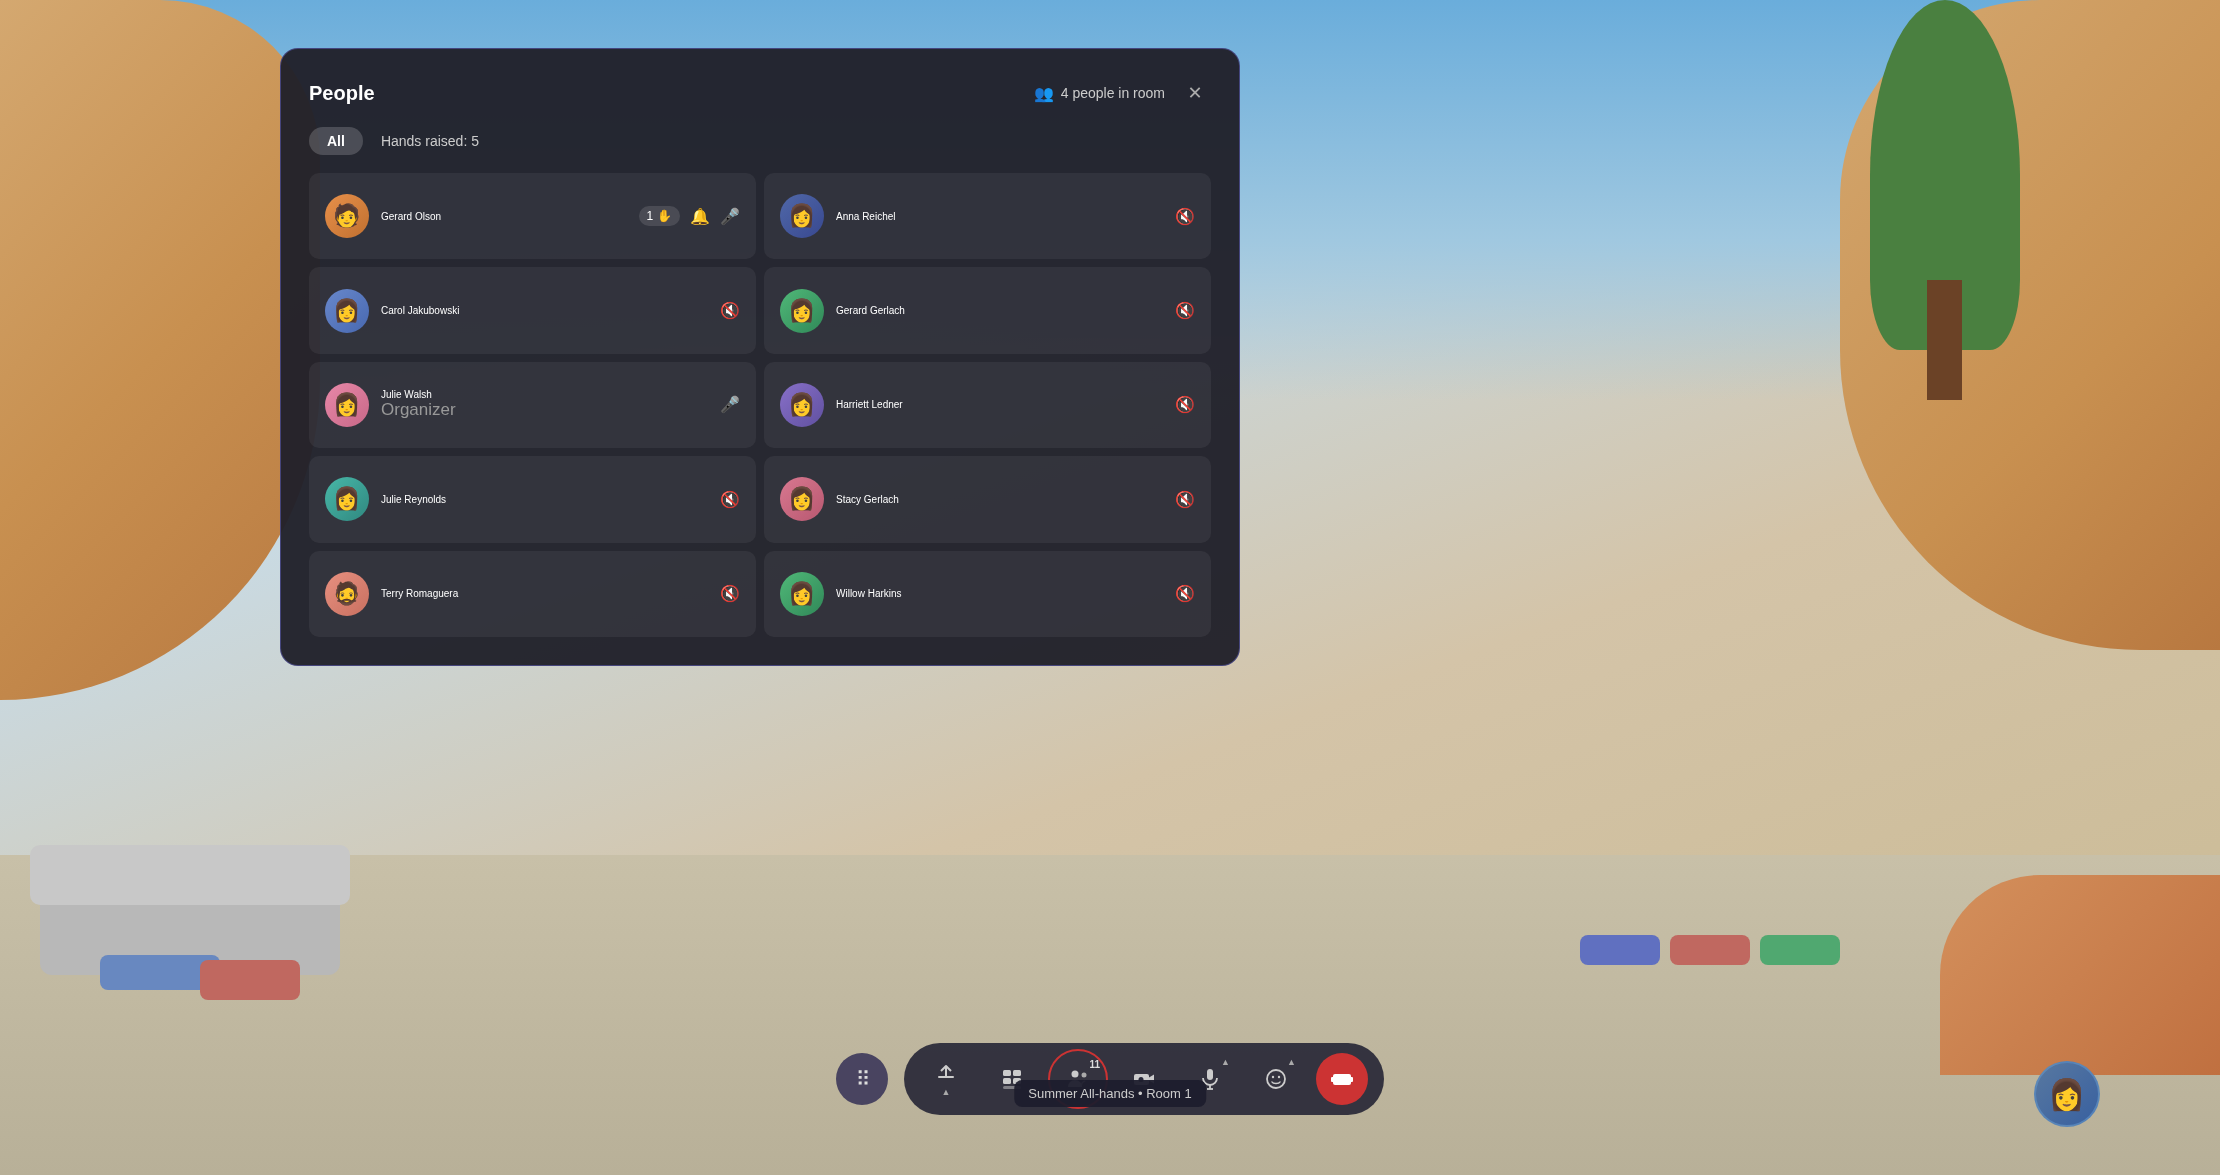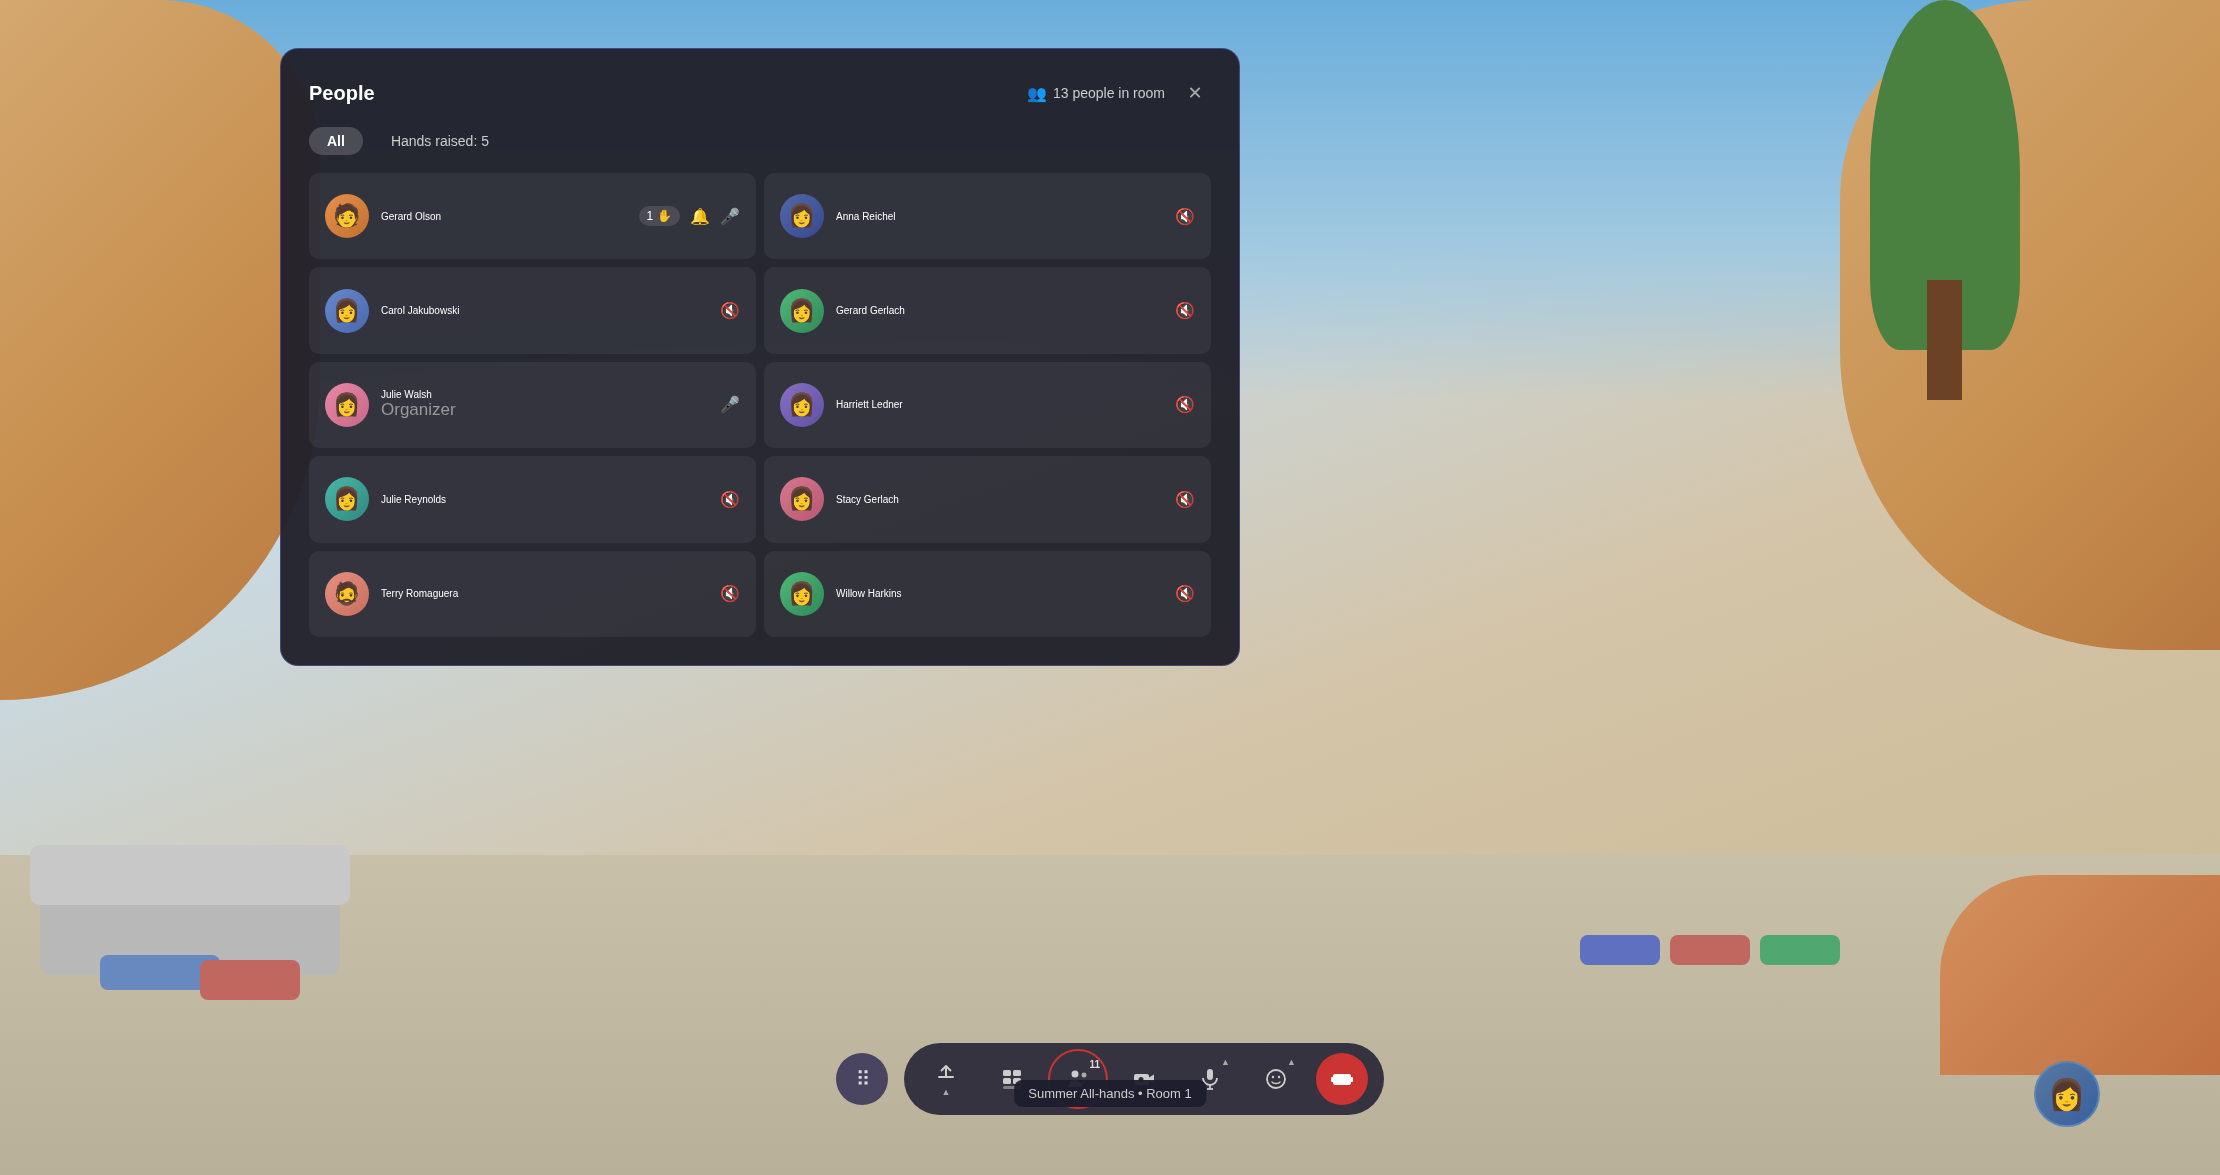--- a/index.html
+++ b/index.html
@@ -169,21 +169,21 @@
       color: #aaaaaa;
       font-size: 18px;
       cursor: pointer;
       border-radius: 6px;
     }
 
     
     .filter-tabs {
       display: flex;
       align-items: center;
-      gap: 10px;
+      gap: 0;
     }
 
     .tab-all {
       background: rgba(255,255,255,0.18);
       color: #ffffff;
       border: none;
       border-radius: 20px;
       padding: 6px 18px;
       font-size: 14px;
       font-weight: 600;
@@ -380,21 +380,21 @@
   </div>
 </div>
 
 <div class="panel">
 
   <div class="panel-header">
     <span class="panel-title">People</span>
     <div class="panel-header-right">
       <div class="people-count-badge">
         <span class="people-count-icon">👥</span>
-        <span>13 people in room</span>
+        <span>4 people in room</span>
       </div>
       <div class="close-btn">✕</div>
     </div>
   </div>
 
   <div class="filter-tabs">
     <button class="tab-all">All</button>
     <button class="tab-hands">Hands raised: 5</button>
   </div>
 

